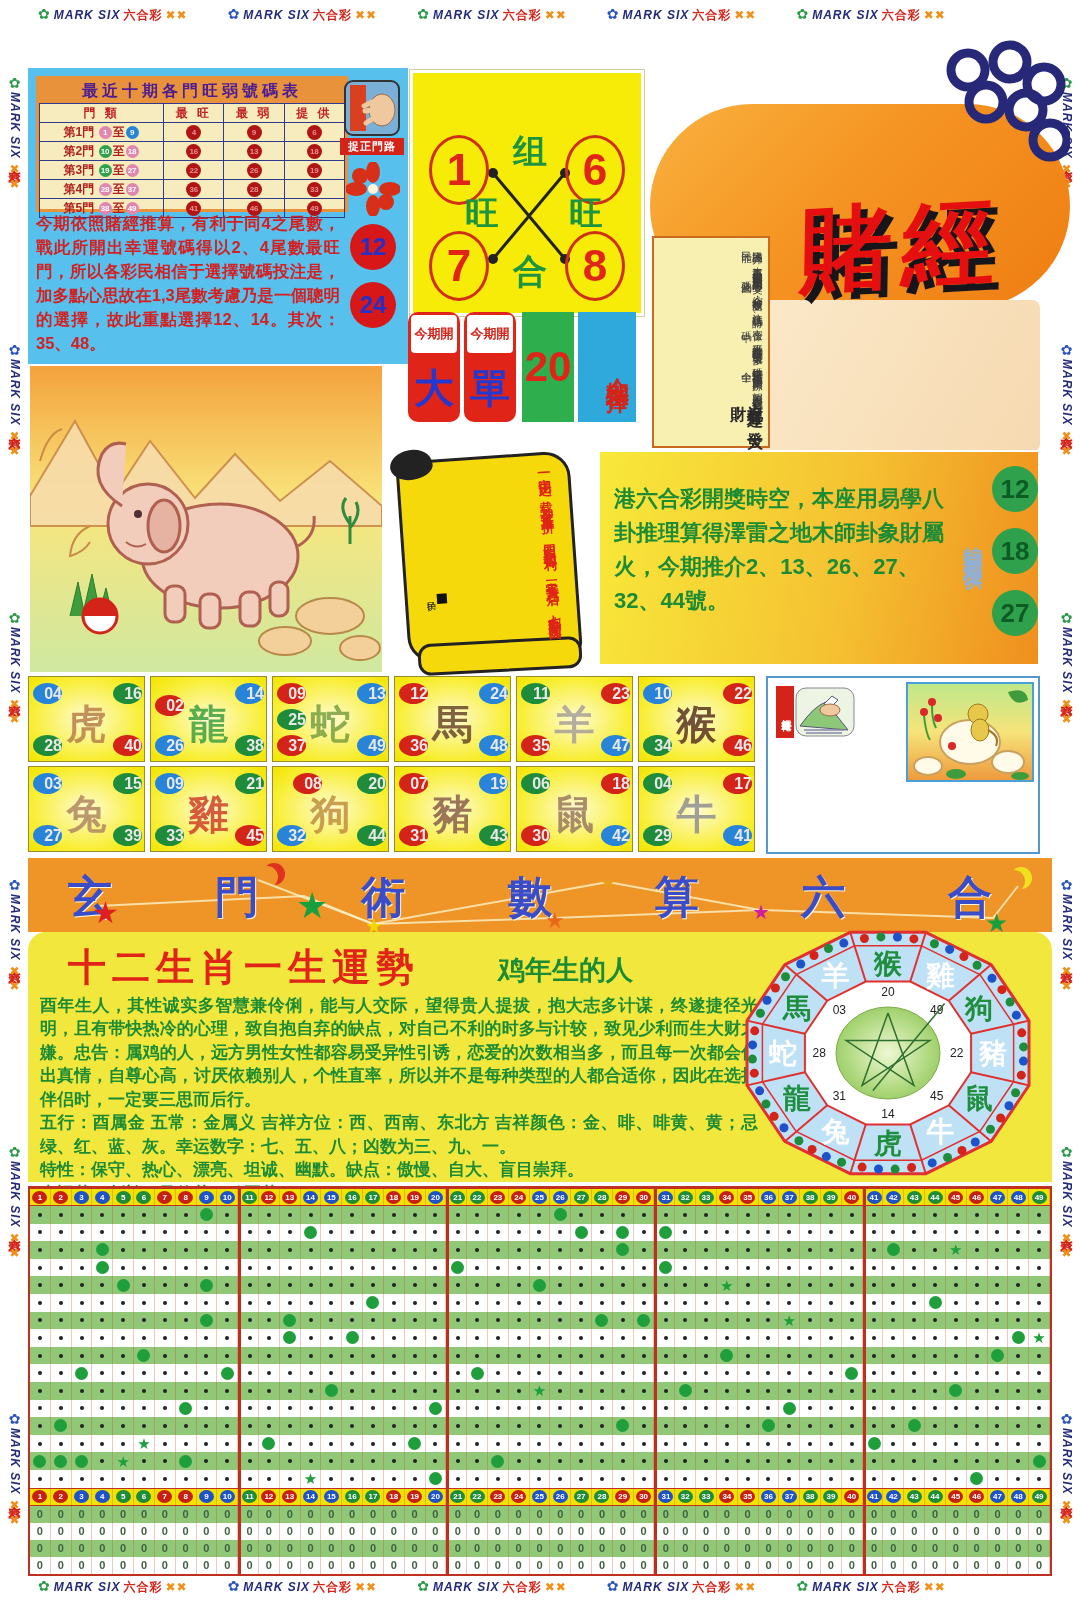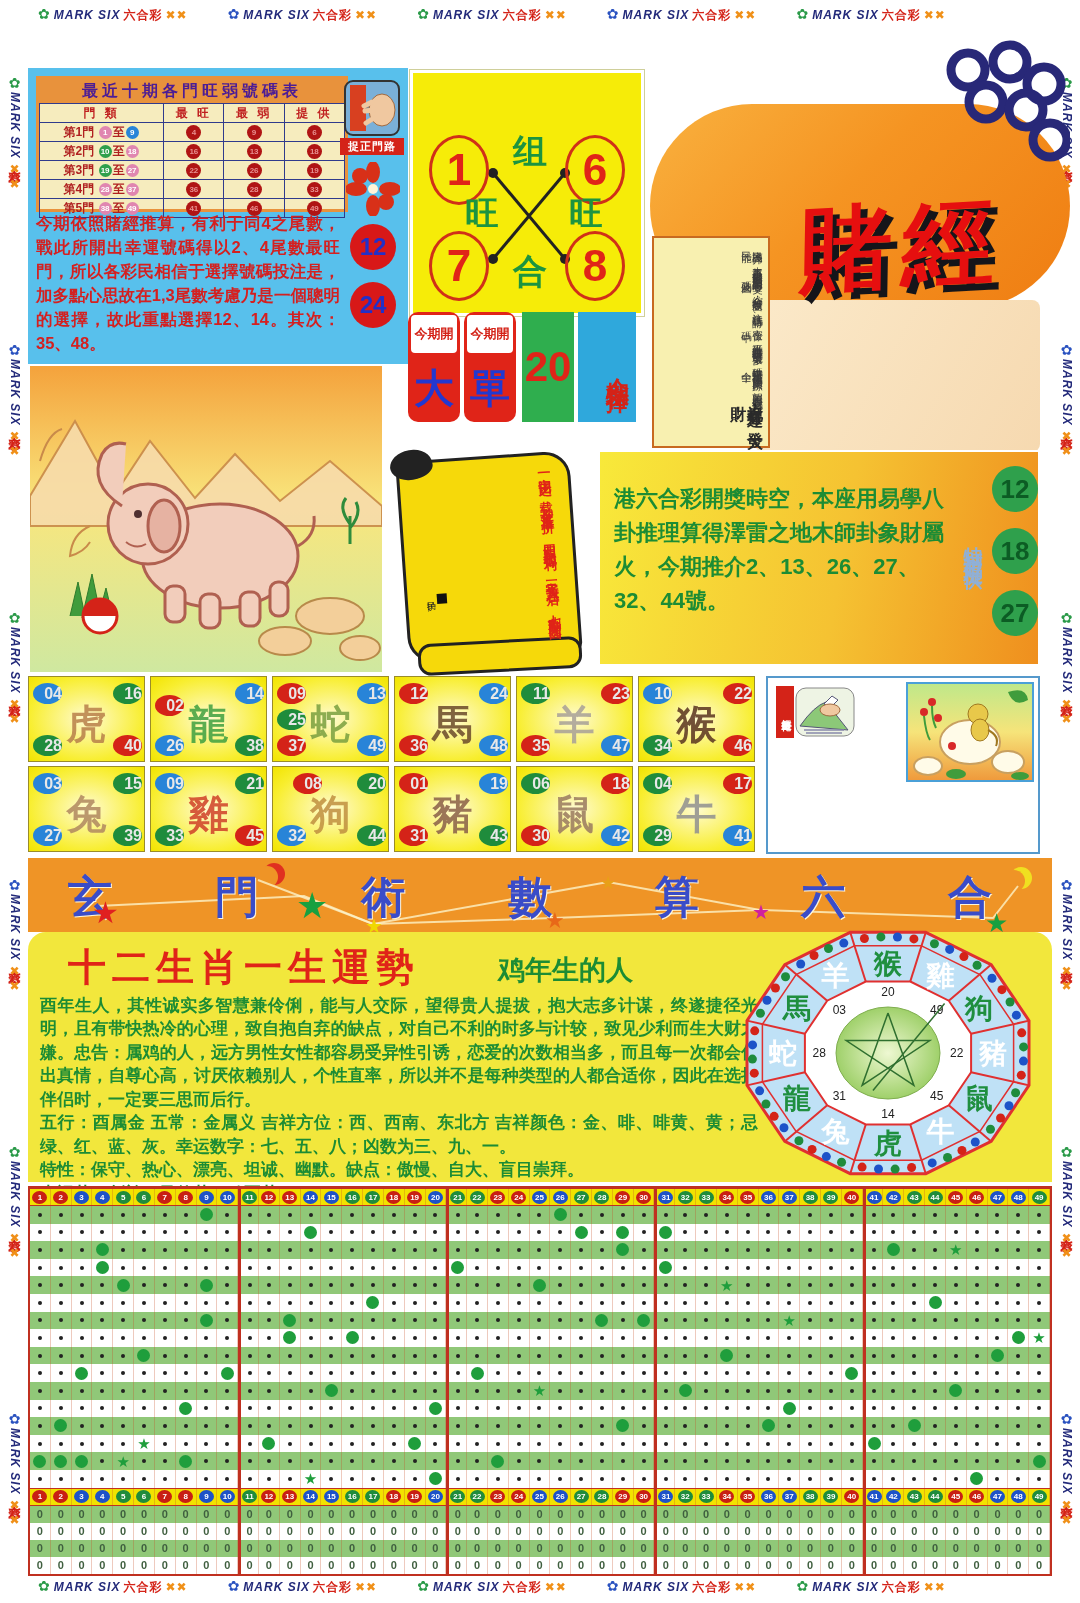--- a/index.html
+++ b/index.html
@@ -511,21 +511,21 @@
         <span class="zball b" style="left: 4px; top: 58px;">
           <span>32</span>
         </span>
         <span class="zball g" style="left: 84px; top: 58px;">
           <span>44</span>
         </span>
       </div>
       <div class="zcard">
         <div class="zanimal" style="color: rgb(138, 96, 72);">豬</div>
         <span class="zball r" style="left: 4px; top: 6px;">
-          <span>01</span>
+          <span>07</span>
         </span>
         <span class="zball b" style="left: 84px; top: 6px;">
           <span>19</span>
         </span>
         <span class="zball r" style="left: 4px; top: 58px;">
           <span>31</span>
         </span>
         <span class="zball g" style="left: 84px; top: 58px;">
           <span>43</span>
         </span>

